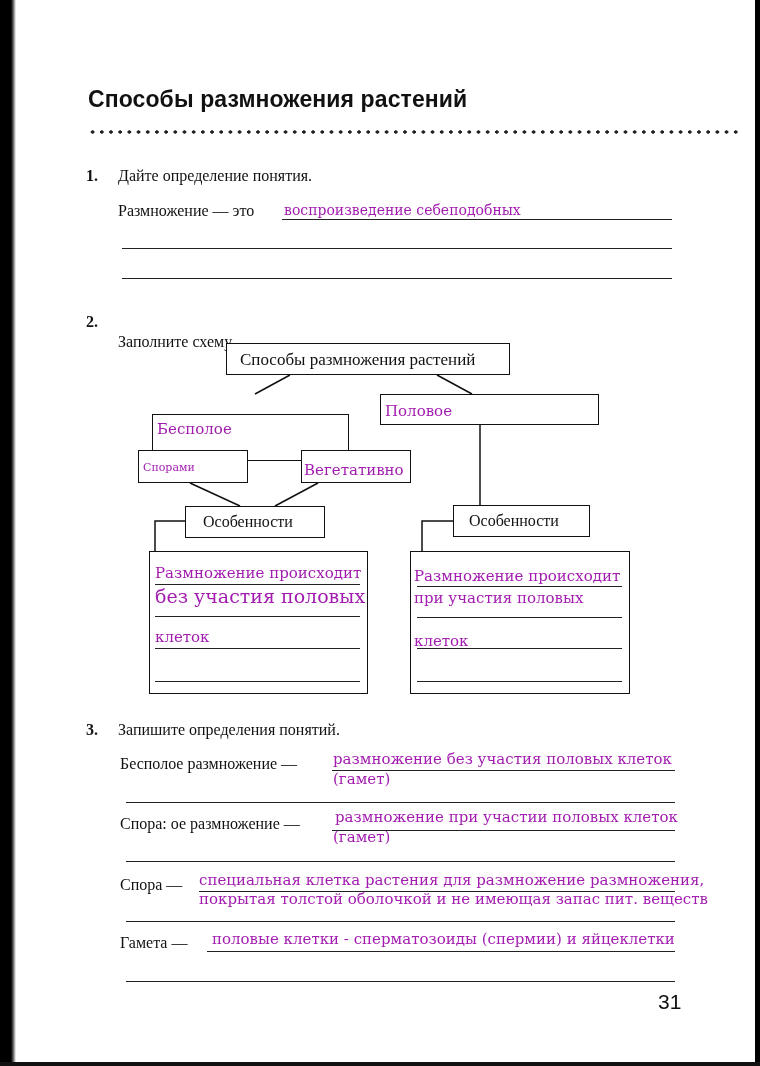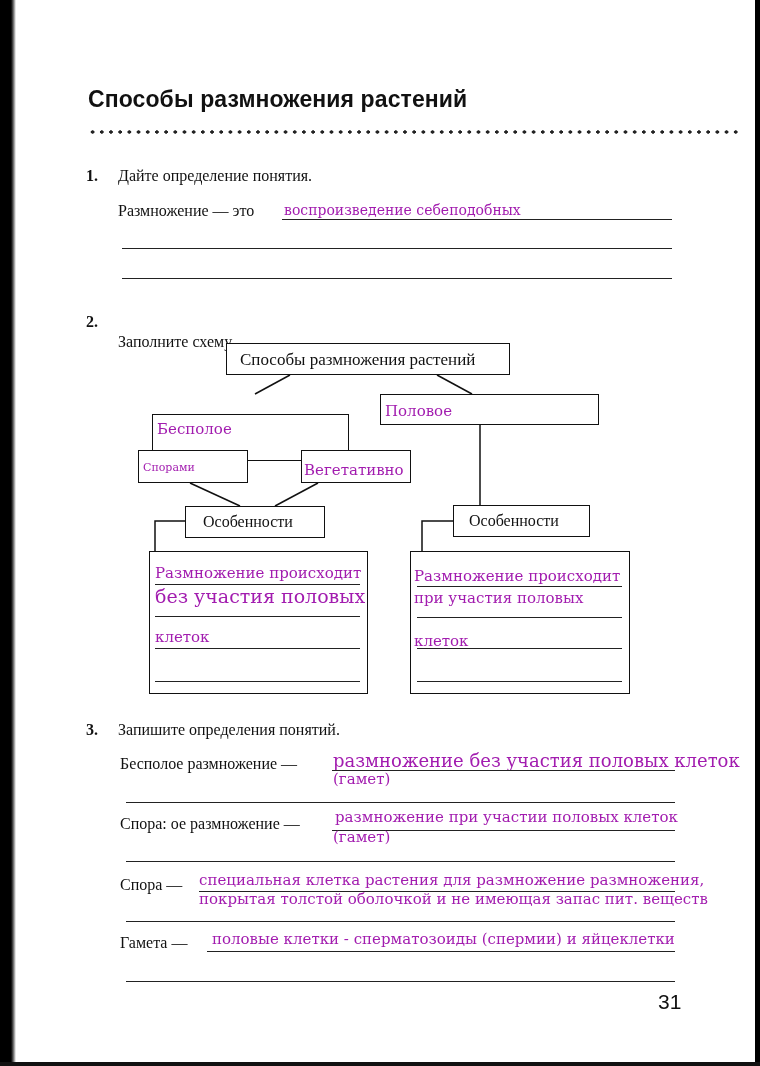--- a/index.html
+++ b/index.html
@@ -98,21 +98,21 @@
   <div class="line" style="left:6px;top:65px;width:205px;"></div>
   <span class="hand" style="left:3px;top:80px;font-size:15px;">клеток</span>
   <div class="line" style="left:6px;top:96px;width:205px;"></div>
   <div class="line" style="left:6px;top:129px;width:205px;"></div>
 </div>
 
 <div class="abs qnum" style="left:86px;top:721px;">3.</div>
 <div class="abs qtext" style="left:118px;top:721px;">Запишите определения понятий.</div>
 
 <div class="abs qtext" style="left:120px;top:755px;">Бесполое размножение —</div>
-<div class="abs hand" style="left:333px;top:750px;font-size:18px;">размножение без участия половых клеток</div>
+<div class="abs hand" style="left:333px;top:750px;font-size:15px;">размножение без участия половых клеток</div>
 <div class="line" style="left:332px;top:770px;width:343px;"></div>
 <div class="abs hand" style="left:333px;top:770px;font-size:15px;">(гамет)</div>
 <div class="line" style="left:126px;top:802px;width:549px;"></div>
 
 <div class="abs qtext" style="left:120px;top:815px;">Спора: ое размножение —</div>
 <div class="abs hand" style="left:335px;top:808px;font-size:15px;">размножение при участии половых клеток</div>
 <div class="line" style="left:332px;top:830px;width:343px;"></div>
 <div class="abs hand" style="left:333px;top:828px;font-size:15px;">(гамет)</div>
 <div class="line" style="left:126px;top:861px;width:549px;"></div>
 

